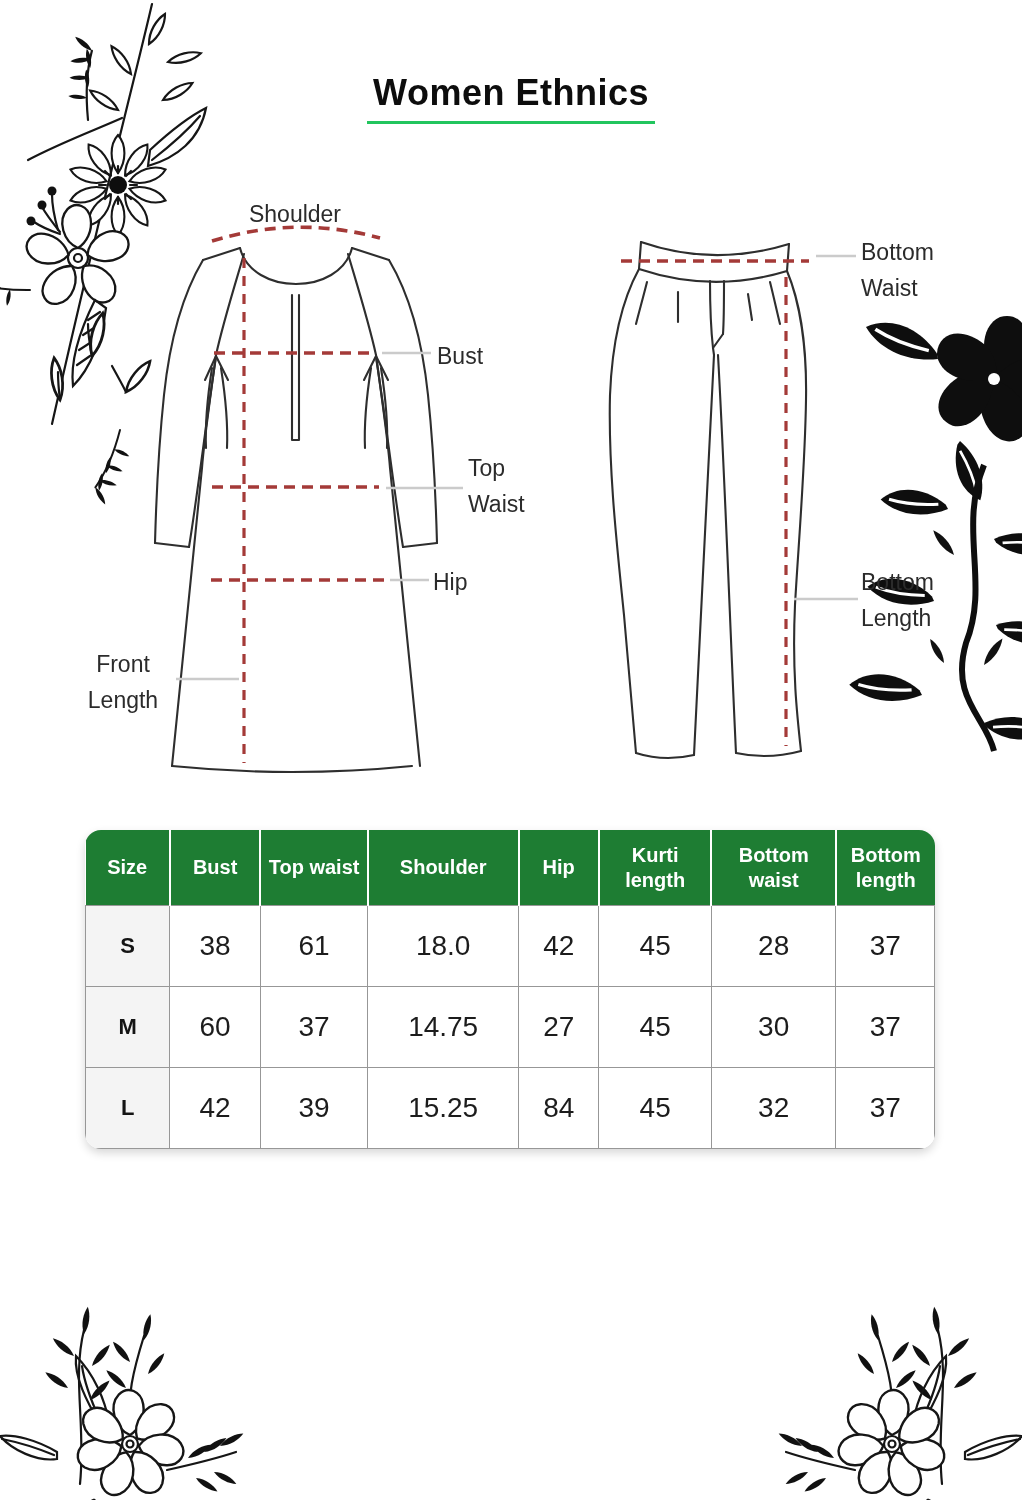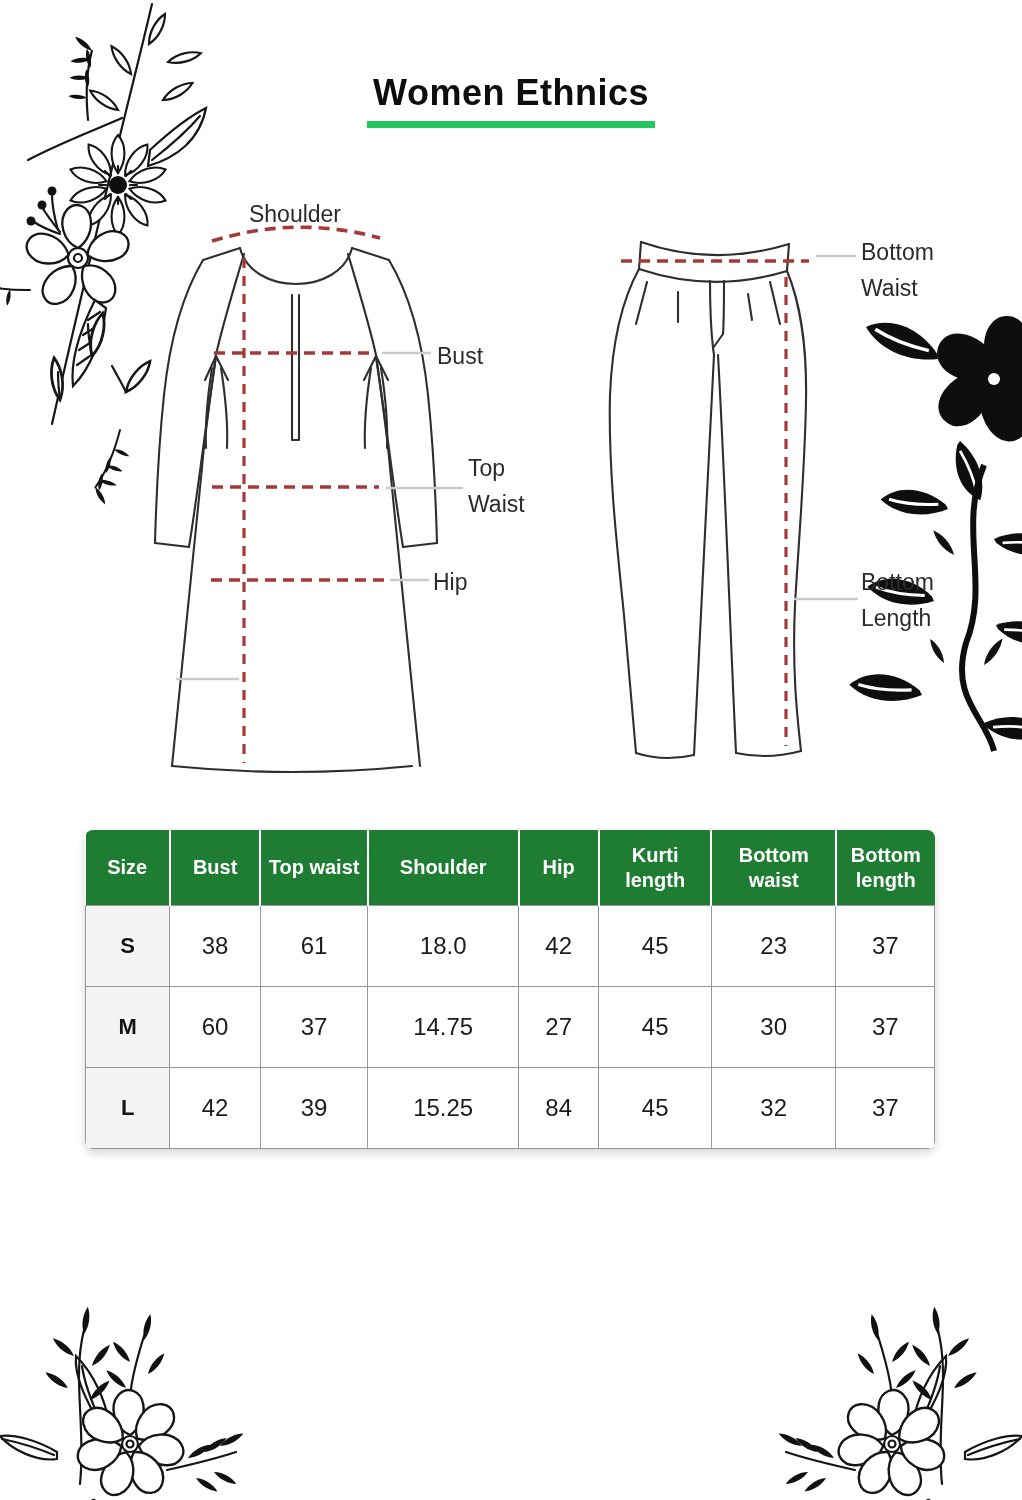--- a/index.html
+++ b/index.html
@@ -1,40 +1,40 @@
 <!DOCTYPE html>
 <html style="--green: #1e7d33; --measure: #a43a38;"><head>
 <meta charset="utf-8">
 <style>
   html,body{margin:0;padding:0;background:#ffffff;}
   .page{position:relative;width:1022px;height:1500px;background:#fff;overflow:hidden;
         font-family:"Liberation Sans","DejaVu Sans",sans-serif;color:#1d1d1d;}
   
   .title-wrap{position:absolute;top:72px;left:0;width:100%;text-align:center;margin:0;}
   .title-wrap span{display:inline-block;font-size:36px;font-weight:bold;color:#0d0d0d;
-        letter-spacing:.5px;border-bottom:7px solid #22c55e;padding:0 6px 7px;}
+        letter-spacing:.5px;border-bottom:3px solid #22c55e;padding:0 6px 7px;}
   
   svg.art{position:absolute;left:0;top:0;width:1022px;height:1500px;pointer-events:none;}
   .sk{fill:none;stroke:#161616;stroke-width:2.2;stroke-linecap:round;}
   .garment{fill:none;stroke:#2e2e2e;stroke-width:2.1;stroke-linejoin:round;stroke-linecap:round;}
   .measure{fill:none;stroke:var(--measure,#a43a38);stroke-width:3.6;stroke-dasharray:11 7;stroke-linecap:butt;}
   .measure-v{fill:none;stroke:var(--measure,#a43a38);stroke-width:3.2;stroke-dasharray:10 8;}
   .pointer{fill:none;stroke:#cbcbcb;stroke-width:2.4;}
   
   .lbl{position:absolute;font-size:23px;line-height:36px;color:#2b2b2b;white-space:normal;}
   .lbl.center{text-align:center;}
   
-  .table-wrap{position:absolute;left:85px;top:830px;width:850px;border-radius:8px;
+  .table-wrap{position:absolute;left:85px;top:830px;width:850px;border-radius:16px;
         overflow:hidden;box-shadow:0 4px 10px rgba(0,0,0,.16);background:#fff;}
   table.size-table{width:850px;border-collapse:collapse;table-layout:fixed;}
   .size-table thead th{background:var(--green,#1e7d33);color:#ffffff;font-weight:bold;
         font-size:20px;line-height:25px;height:75px;padding:0 4px;}
   .size-table thead th + th{border-left:2px solid #ffffff;}
   .size-table tbody tr{height:81px;}
-  .size-table tbody td{border:1px solid #979797;text-align:center;font-size:24px;color:#1c1c1c;background:#fff;}
+  .size-table tbody td{border:1px solid #979797;text-align:center;font-size:28px;color:#1c1c1c;background:#fff;}
   .size-table tbody th.size-cell{border:1px solid #979797;background:#f4f4f4;
         font-size:22px;font-weight:bold;color:#141414;text-align:center;}
 </style>
 </head>
 <body>
 
 <div class="page">
 
   <h1 class="title-wrap">
     <span>Women Ethnics</span>
@@ -253,20 +253,21 @@
       <path class="measure-v" d="M786,277 L786,746"></path>
       <path class="pointer" d="M816,256 L856,256"></path>
       <path class="pointer" d="M794,599 L858,599"></path>
     </g>
   </svg>
 
   <div class="lbl center" style="left:215px;top:196px;width:160px;">Shoulder</div>
   <div class="lbl" style="left:437px;top:338px;">Bust</div>
   <div class="lbl" style="left:468px;top:450px;width:78px;">Top Waist</div>
   <div class="lbl" style="left:433px;top:564px;">Hip</div>
+  <div class="lbl center" style="left:76px;top:646px;width:94px;">Front Length</div>
   <div class="lbl" style="left:861px;top:234px;width:100px;">Bottom Waist</div>
   <div class="lbl" style="left:861px;top:564px;width:100px;">Bottom Length</div>
 
   <div class="table-wrap">
     <table class="size-table">
       <colgroup>
         <col style="width:84px">
           <col style="width:90px">
           <col style="width:107px">
           <col style="width:150px">
@@ -288,21 +289,21 @@
           </tr>
       </thead>
       <tbody>
           <tr>
             <th class="size-cell">S</th>
             <td>38</td>
             <td>61</td>
             <td>18.0</td>
             <td>42</td>
             <td>45</td>
-            <td>23</td>
+            <td>28</td>
             <td>37</td>
           </tr>
           <tr>
             <th class="size-cell">M</th>
             <td>60</td>
             <td>37</td>
             <td>14.75</td>
             <td>27</td>
             <td>45</td>
             <td>30</td>

